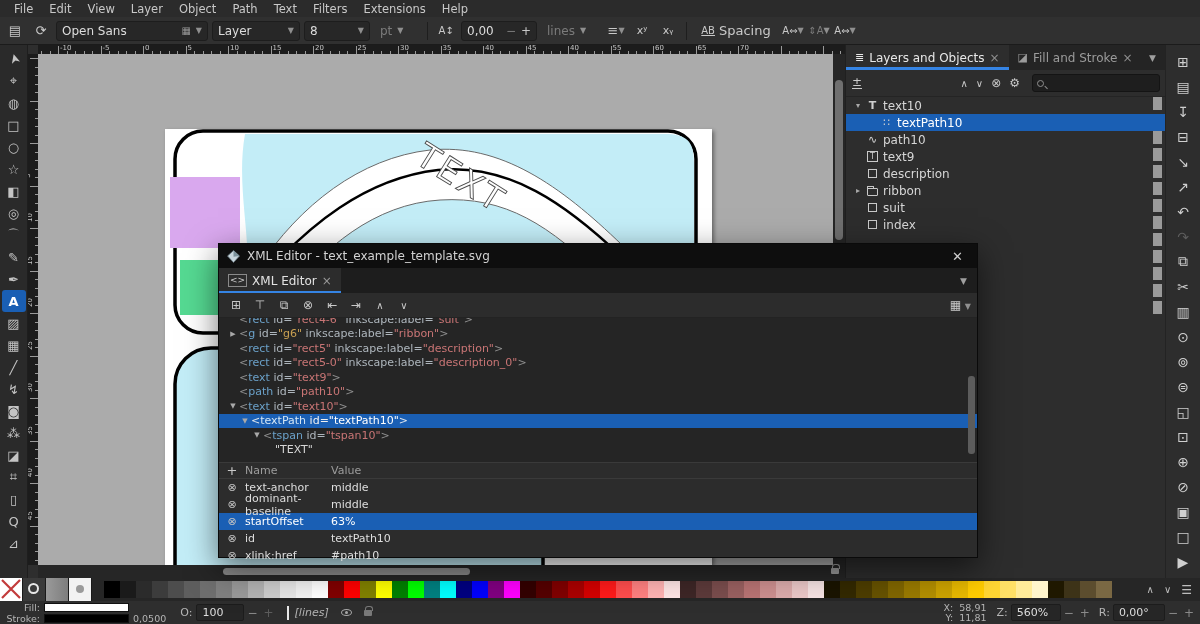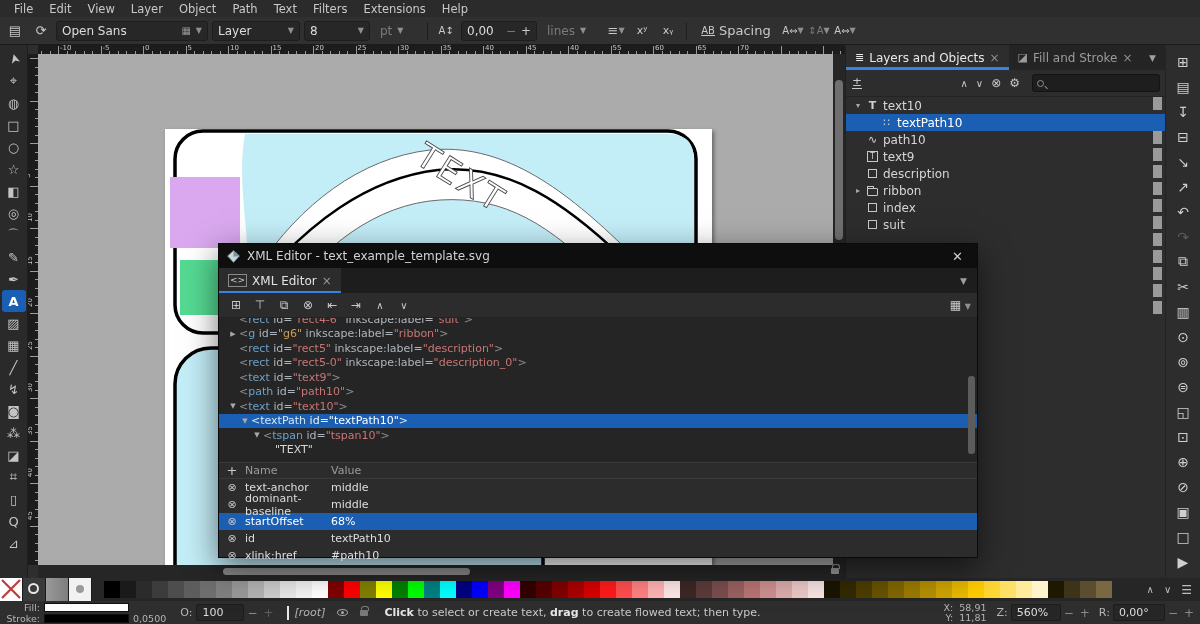--- a/index.html
+++ b/index.html
@@ -466,29 +466,29 @@
           <span class="foldericon"></span>
         </span>
         <span style="margin-left: 2px;">ribbon</span>
       </div>
       <div class="lrow">
         <span style="width: 6px;"></span>
         <span class="lexp"></span>
         <span class="licon">
           <span class="ricon"></span>
         </span>
-        <span style="margin-left: 2px;">index</span>
+        <span style="margin-left: 2px;">suit</span>
       </div>
       <div class="lrow">
         <span style="width: 6px;"></span>
         <span class="lexp"></span>
         <span class="licon">
           <span class="ricon"></span>
         </span>
-        <span style="margin-left: 2px;">suit</span>
+        <span style="margin-left: 2px;">index</span>
       </div>
     </div>
   <div class="tagstrip" id="tagstrip">
       <span class="tagseg" style="top: 0px;"></span>
       <span class="tagseg sel" style="top: 17px;"></span>
       <span class="tagseg" style="top: 34px;"></span>
       <span class="tagseg" style="top: 51px;"></span>
       <span class="tagseg" style="top: 68px;"></span>
       <span class="tagseg" style="top: 85px;"></span>
       <span class="tagseg" style="top: 102px;"></span>
@@ -578,21 +578,21 @@
         <span>middle</span>
       </div>
       <div class="arow">
         <span class="adel">⊗</span>
         <span class="aname">dominant-baseline</span>
         <span>middle</span>
       </div>
       <div class="arow sel">
         <span class="adel">⊗</span>
         <span class="aname">startOffset</span>
-        <span>68%</span>
+        <span>63%</span>
       </div>
       <div class="arow">
         <span class="adel">⊗</span>
         <span class="aname">id</span>
         <span>textPath10</span>
       </div>
       <div class="arow">
         <span class="adel">⊗</span>
         <span class="aname">xlink:href</span>
         <span>#path10</span>
@@ -698,24 +698,23 @@
       <span>0,0500</span>
     </div>
   </div>
   <span style="margin-left:14px;color:#b5b5b5">O:</span>
   <span class="spin" style="margin-left:4px;width:48px">
     <span style="flex:1">100</span>
   </span>
   <span class="mini">−</span>
   <span class="mini" style="color:#5d5d5d">+</span>
   <span style="width:2px;height:14px;background:#e8e8e8;margin:0 6px 0 10px"></span>
-  <span style="font-style:italic;color:#b3b3b3">[root]</span>
+  <span style="font-style:italic;color:#b3b3b3">[lines]</span>
   <span class="eyeicon" style="margin-left:12px"></span>
   <span class="lockicon" style="margin-left:12px;opacity:.7"></span>
-  <span style="margin-left:16px;color:#c9c9c9" id="hinttext"><b>Click</b><span> to select or create text, </span><b>drag</b><span> to create flowed text; then type.</span></span>
   <span class="coords" style="margin-left:auto">
     <span class="crow">
         <span>X:</span>
         <span>58,91</span>
       </span>
     <span class="crow">
         <span>Y:</span>
         <span>11,81</span>
       </span>
   </span>

